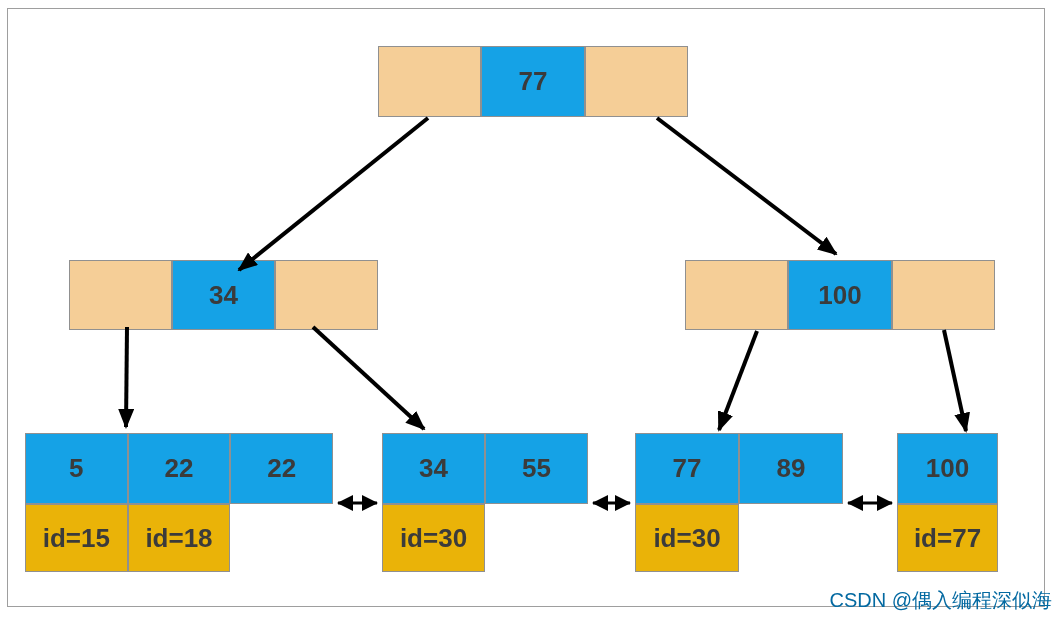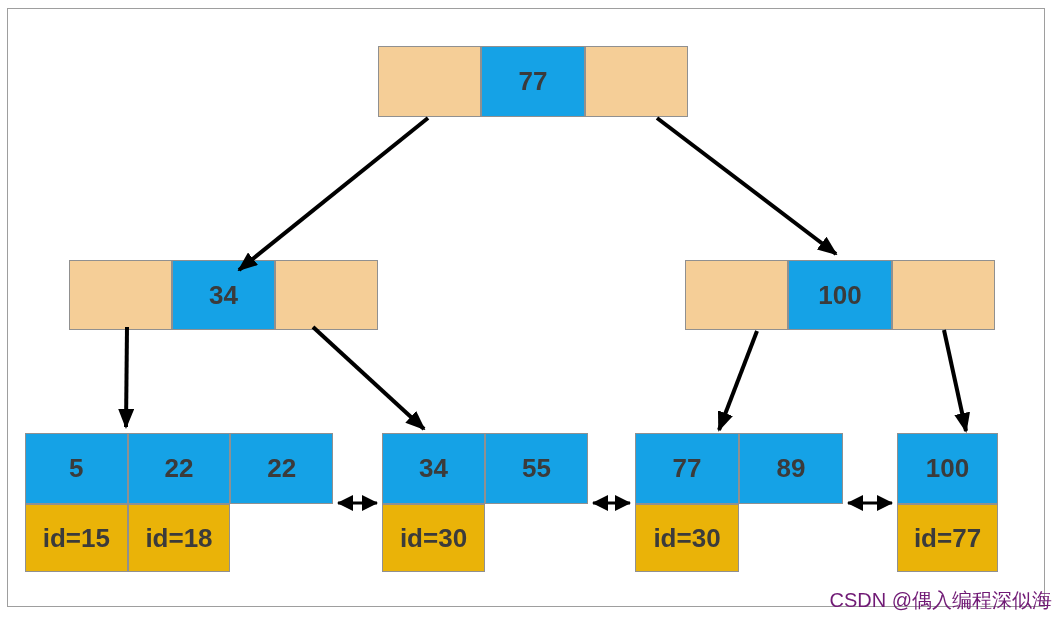--- a/index.html
+++ b/index.html
@@ -60,21 +60,21 @@
   .leaf .cell { width: auto; }
   .cols3 { grid-template-columns: repeat(3, 1fr); }
   .cols2 { grid-template-columns: repeat(2, 1fr); }
   .cols1 { grid-template-columns: repeat(1, 1fr); }
   .watermark {
     position: absolute;
     right: 2px;
     top: 587px;
     font-size: 20px;
     font-weight: normal;
-    color: #701a75;
+    color: #0369a1;
     white-space: nowrap;
     z-index: 6;
   }
 </style>
 </head>
 <body>
 
 <div class="canvas">
 
   <div class="frame"></div>

